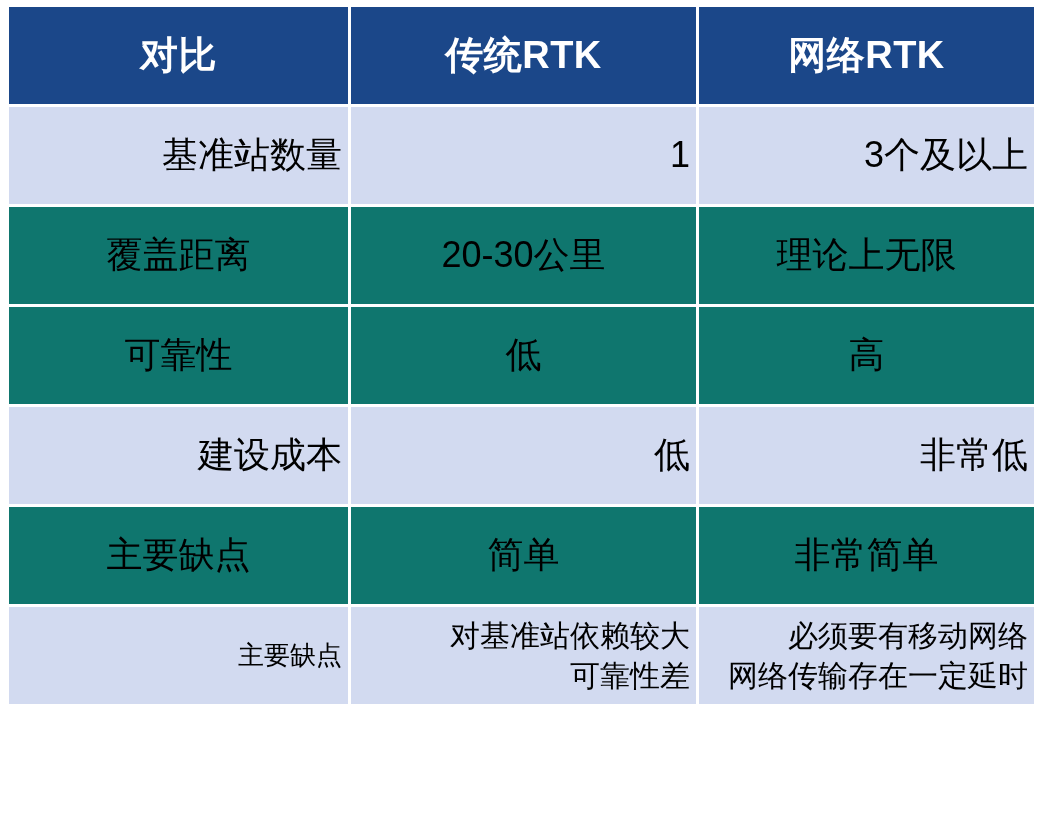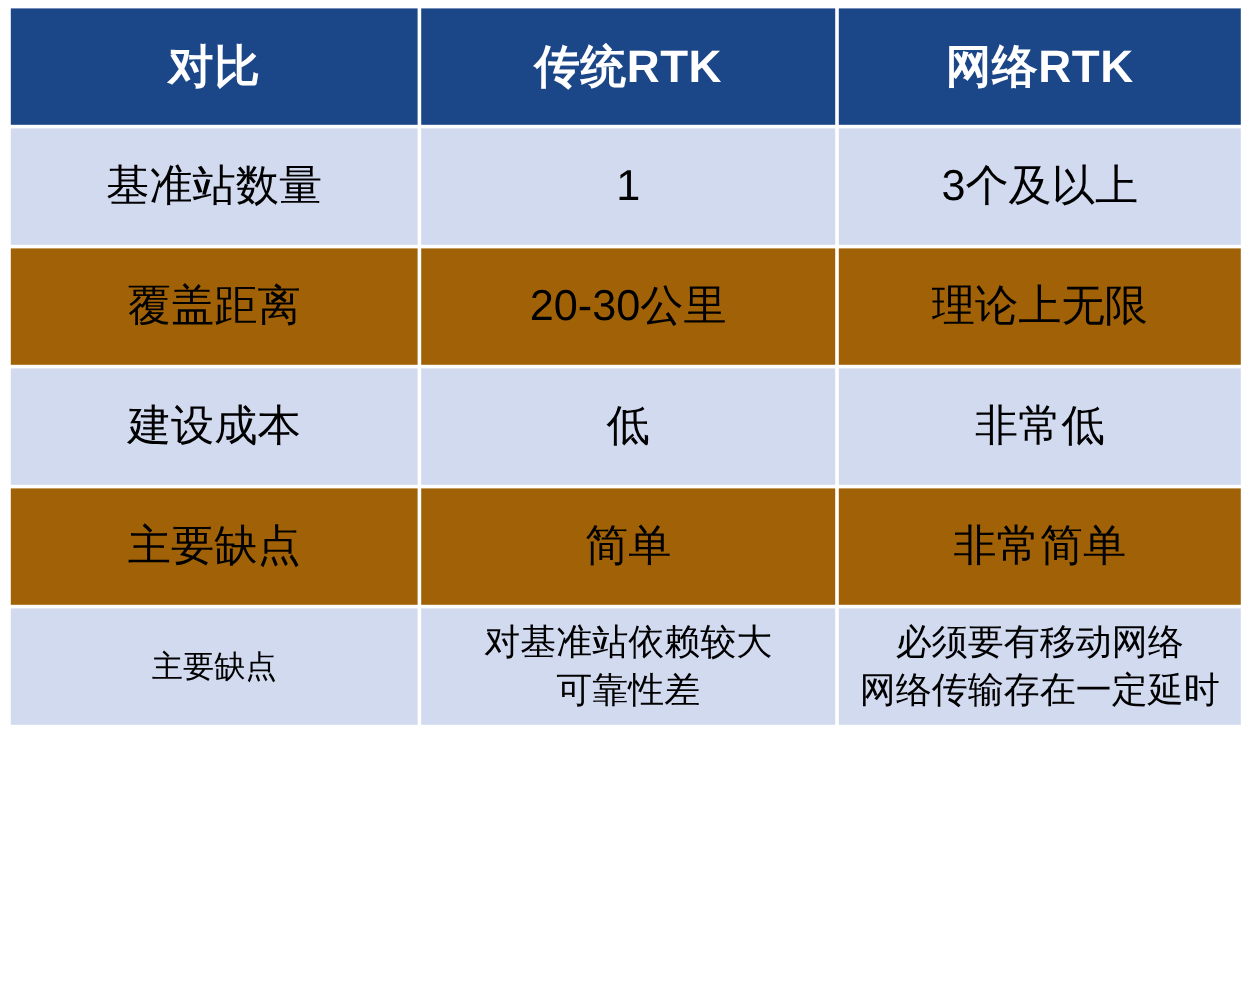--- a/index.html
+++ b/index.html
@@ -57,22 +57,22 @@
     padding: 0 6px;
     text-align: center;
     vertical-align: middle;
     color: #000000;
     font-size: 36px;
     font-weight: normal;
     line-height: 1.18;
     border: 0;
   }
 
-  tbody tr.band-dark td  { background: #d2daf0; }
-  tbody tr.band-light td { background: #a16207; margin-left: 48px; }
+  tbody tr.band-dark td  { background: #d2daf0; text-align: right; }
+  tbody tr.band-light td { background: #0f766e; margin-left: 48px; }
 
   
   tbody tr.row-drawbacks td.cell-label {
     font-size: 26px;
   }
   tbody tr.row-drawbacks td.cell-value {
     font-size: 30px;
     line-height: 1.32;
   }
   .cell-line { display: block; }
@@ -104,20 +104,25 @@
         <td class="cell-value">3个及以上</td>
       </tr>
 
       <tr class="band-light">
         <td class="cell-label">覆盖距离</td>
         <td class="cell-value">20-30公里</td>
         <td class="cell-value">理论上无限</td>
       </tr>
 
 
+      <tr class="band-light">
+        <td class="cell-label">可靠性</td>
+        <td class="cell-value">低</td>
+        <td class="cell-value">高</td>
+      </tr>
 
       <tr class="band-dark">
         <td class="cell-label">建设成本</td>
         <td class="cell-value">低</td>
         <td class="cell-value">非常低</td>
       </tr>
 
       <tr class="band-light">
         <td class="cell-label">主要缺点</td>
         <td class="cell-value">简单</td>

